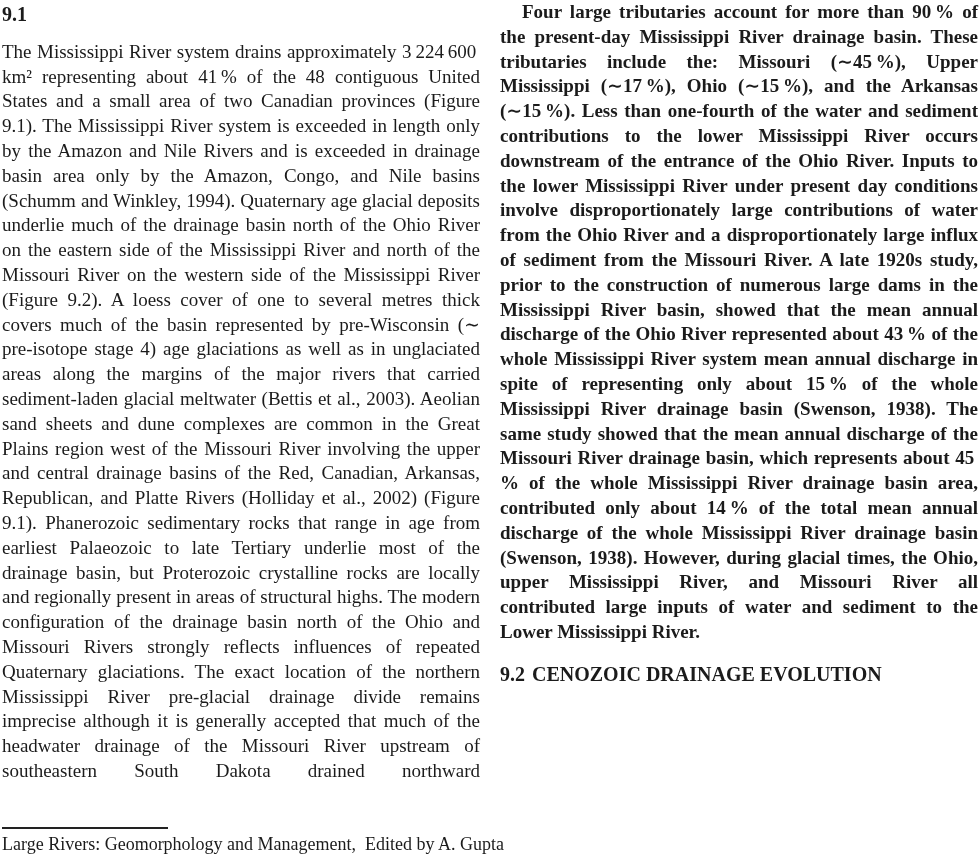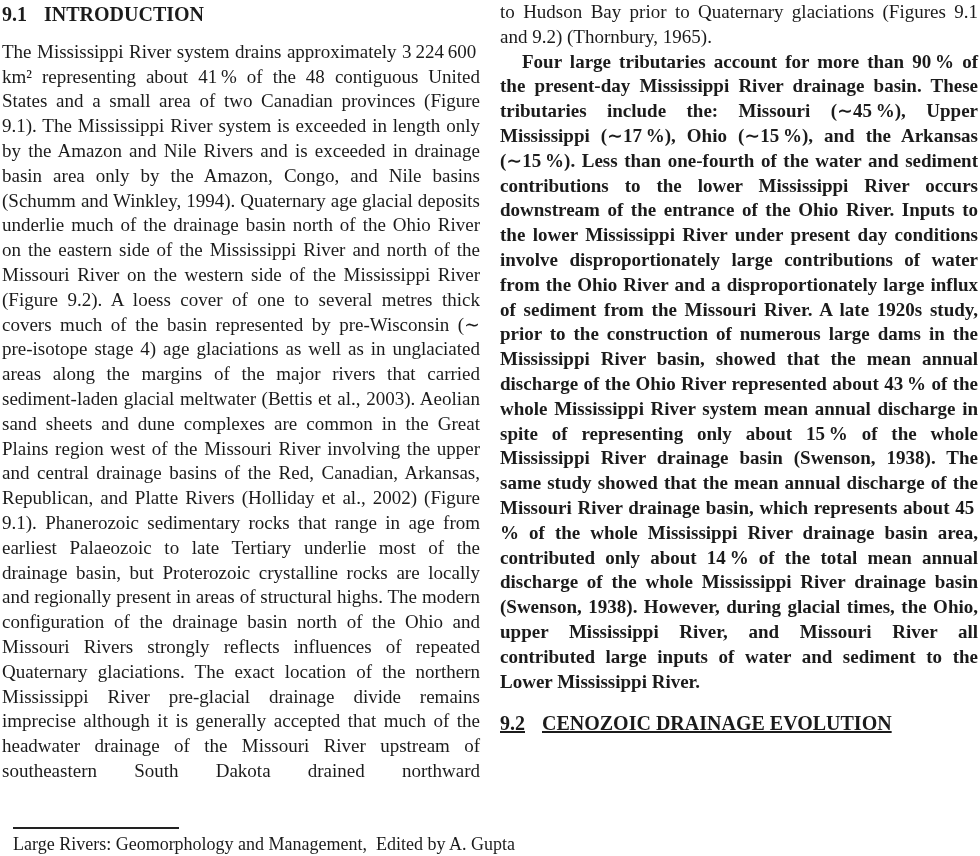--- a/index.html
+++ b/index.html
@@ -14,53 +14,51 @@
   .col {
     position: absolute; top: 0;
     width: 478px;
     font-size: 19px;
     line-height: 24.8px;
     text-align: justify;
   }
   .col-left  { left: 2px; }
   .col-right { left: 500px; }
   .heading {
-    display: flex; align-items: baseline; gap: 17px;
+    display: flex; align-items: baseline; gap: 7px;
     font-weight: bold; font-size: 20px;
     margin: 2px 0 13px 0;
   }
-  .heading-2 { margin: 17px 0 12px 0; text-decoration: underline; }
+  .heading-2 { margin: 17px 0 12px 0; }
   p { margin: 0; }
   p.cont   { text-align-last: justify; }
   p.indent { text-indent: 22px; font-weight: bold; }
   .italic  { }
   .footnote {
-    position: absolute; left: 13px; bottom: 1px;
+    position: absolute; left: 2px; bottom: 1px;
     font-size: 18px; line-height: 22px;
     background: #ffffff;
   }
   .footnote-rule {
     width: 166px;
     border: none; border-top: 2px solid #222222;
     margin: 0 0 4px 0;
   }
 </style>
 </head>
 <body>
 
 <div class="col col-left">
   <div class="heading">
     <span>9.1</span>
-    <span>INTRODUCTION</span>
   </div>
   <p class="cont"><span>The Mississippi River system drains approximately 3 224 600 km² representing about 41 % of the 48 contiguous United States and a small area of two Canadian provinces (Figure 9.1). The Mississippi River system is exceeded in length only by the Amazon and Nile Rivers and is exceeded in drainage basin area only by the Amazon, Congo, and Nile basins (Schumm and Winkley, 1994). Quaternary age glacial deposits underlie much of the drainage basin north of the Ohio River on the eastern side of the Mississippi River and north of the Missouri River on the western side of the Mississippi River (Figure 9.2). A loess cover of one to several metres thick covers much of the basin represented by pre-Wisconsin (∼ pre-isotope stage 4) age glaciations as well as in unglaciated areas along the margins of the major rivers that carried sediment-laden glacial meltwater (Bettis </span><span class="italic">et al</span><span>., 2003). Aeolian sand sheets and dune complexes are common in the Great Plains region west of the Missouri River involving the upper and central drainage basins of the Red, Canadian, Arkansas, Republican, and Platte Rivers (Holliday </span><span class="italic">et al</span><span>., 2002) (Figure 9.1). Phanerozoic sedimentary rocks that range in age from earliest Palaeozoic to late Tertiary underlie most of the drainage basin, but Proterozoic crystalline rocks are locally and regionally present in areas of structural highs. The modern configuration of the drainage basin north of the Ohio and Missouri Rivers strongly reflects influences of repeated Quaternary glaciations. The exact location of the northern Mississippi River pre-glacial drainage divide remains imprecise although it is generally accepted that much of the headwater drainage of the Missouri River upstream of southeastern South Dakota drained northward</span></p>
 </div>
 
 <div class="col col-right">
-  <p>to Hudson Bay prior to Quaternary glaciations (Figures 9.1 and 9.2) (Thornbury, 1965).</p>
   <p class="indent">Four large tributaries account for more than 90 % of the present-day Mississippi River drainage basin. These tributaries include the: Missouri (∼45 %), Upper Mississippi (∼17 %), Ohio (∼15 %), and the Arkansas (∼15 %). Less than one-fourth of the water and sediment contributions to the lower Mississippi River occurs downstream of the entrance of the Ohio River. Inputs to the lower Mississippi River under present day conditions involve disproportionately large contributions of water from the Ohio River and a disproportionately large influx of sediment from the Missouri River. A late 1920s study, prior to the construction of numerous large dams in the Mississippi River basin, showed that the mean annual discharge of the Ohio River represented about 43 % of the whole Mississippi River system mean annual discharge in spite of representing only about 15 % of the whole Mississippi River drainage basin (Swenson, 1938). The same study showed that the mean annual discharge of the Missouri River drainage basin, which represents about 45 % of the whole Mississippi River drainage basin area, contributed only about 14 % of the total mean annual discharge of the whole Mississippi River drainage basin (Swenson, 1938). However, during glacial times, the Ohio, upper Mississippi River, and Missouri River all contributed large inputs of water and sediment to the Lower Mississippi River.</p>
   <div class="heading heading-2">
     <span>9.2</span>
     <span>CENOZOIC DRAINAGE EVOLUTION</span>
   </div>
 </div>
 
 <div class="footnote">
   <hr class="footnote-rule">
   <div><span class="italic">Large Rivers: Geomorphology and Management</span><span>, Edited by A. Gupta</span></div>

